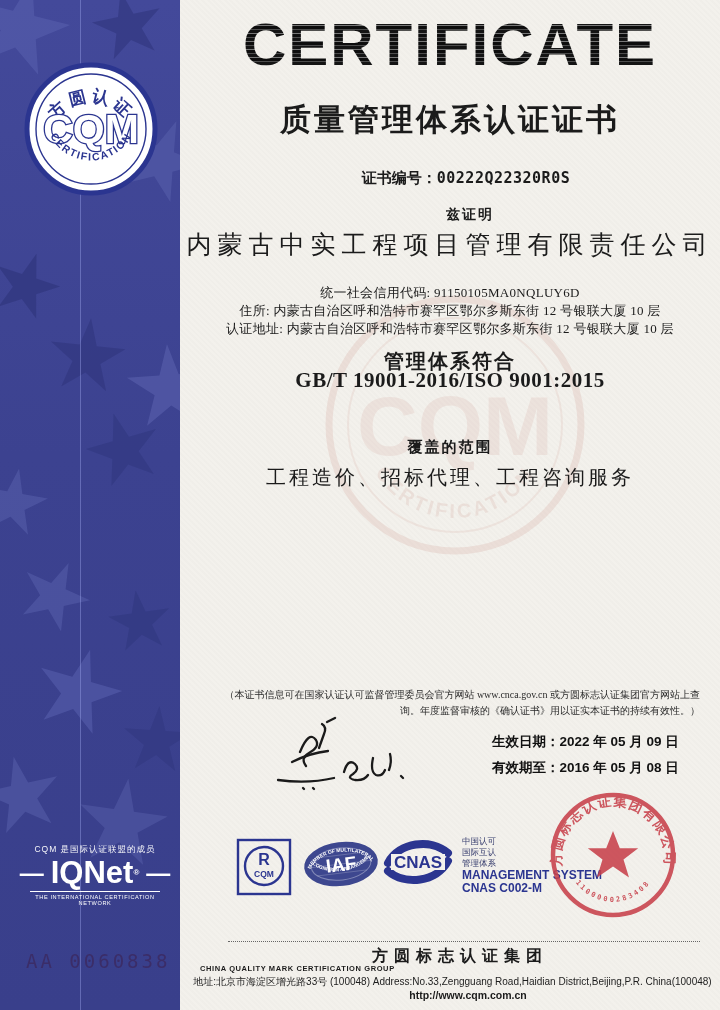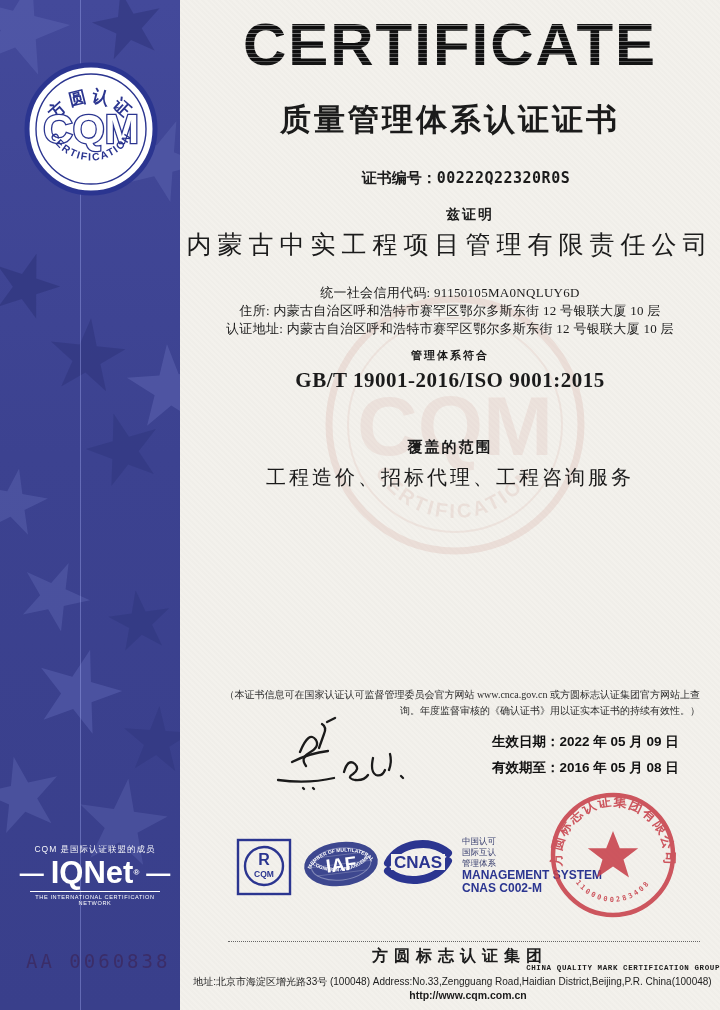--- a/index.html
+++ b/index.html
@@ -38,21 +38,21 @@
     -webkit-background-clip:text;background-clip:text;color:transparent;}
   .cn-title{top:99px;font-family:"Liberation Sans",sans-serif;font-weight:bold;font-size:31px;letter-spacing:3px;}
   .cert-no{top:169px;font-size:15px;font-weight:bold;padding-left:16px;}
   .cert-no .num{font-family:"DejaVu Sans Mono",monospace;font-weight:bold;font-size:15px;letter-spacing:.5px;}
   .declare{top:206px;font-size:14px;font-weight:bold;letter-spacing:2px;margin-left:20px;}
   .company{top:228px;font-size:25px;letter-spacing:6px;font-weight:500;white-space:nowrap;}
   .small-line{font-size:13px;letter-spacing:.3px;}
   .code{top:284px;}
   .addr1{top:302px;}
   .addr2{top:320px;}
-  .conform{top:348px;font-size:11px;font-weight:bold;letter-spacing:2px;}
+  .conform{top:348px;font-size:20px;font-weight:bold;letter-spacing:2px;}
   .standard{top:368px;font-size:21px;font-weight:bold;letter-spacing:.5px;}
   .scope-label{top:438px;font-size:15px;font-weight:bold;letter-spacing:2px;}
   .scope{top:464px;font-size:20px;letter-spacing:3px;}
   .note{top:687px;left:200px;width:500px;font-size:10px;line-height:1.55;color:#2b2b2b;text-align:right;}
   .dates{position:absolute;left:492px;top:729px;width:190px;text-align:left;
          font-family:"Liberation Sans",sans-serif;font-weight:bold;font-size:13.5px;line-height:26px;color:#111;}
   .signature{position:absolute;left:270px;top:716px;}
 
   
   .watermark{position:absolute;left:300px;top:272px;opacity:.75;pointer-events:none;}
@@ -60,22 +60,22 @@
   
   .logo-abs{position:absolute;}
   .cnas-text{position:absolute;left:462px;top:836px;text-align:left;font-family:"Liberation Sans",sans-serif;}
   .cnas-text .cn{font-size:8.5px;line-height:11px;color:#3a4070;}
   .cnas-text .en{font-size:12px;line-height:13px;font-weight:bold;color:#2b3590;}
 
   
   .foot-line{position:absolute;left:228px;top:941px;width:472px;border-top:1px dotted #666;}
   .foot-org{position:absolute;left:200px;top:946px;width:520px;text-align:center;
             font-size:16px;font-weight:bold;letter-spacing:6px;}
-  .foot-org-en{position:absolute;left:200px;top:964px;width:520px;text-align:right;
-            font-family:Liberation Mono, monospace;font-size:7.5px;font-weight:bold;letter-spacing:.6px;}
+  .foot-org-en{position:absolute;left:200px;top:964px;width:520px;text-align:left;
+            font-family:Liberation Sans, sans-serif;font-size:7.5px;font-weight:bold;letter-spacing:.6px;}
   .foot-addr{position:absolute;left:185px;top:975px;width:535px;text-align:center;
             font-family:"Liberation Sans",sans-serif;font-size:10px;color:#1d1d1d;}
   .foot-url{position:absolute;left:208px;top:989px;width:520px;text-align:center;
             font-family:Liberation Sans, sans-serif;font-size:10.5px;font-weight:bold;}
 </style>
 </head>
 <body>
 
 <div class="page">
   <div class="paper-texture"></div>

